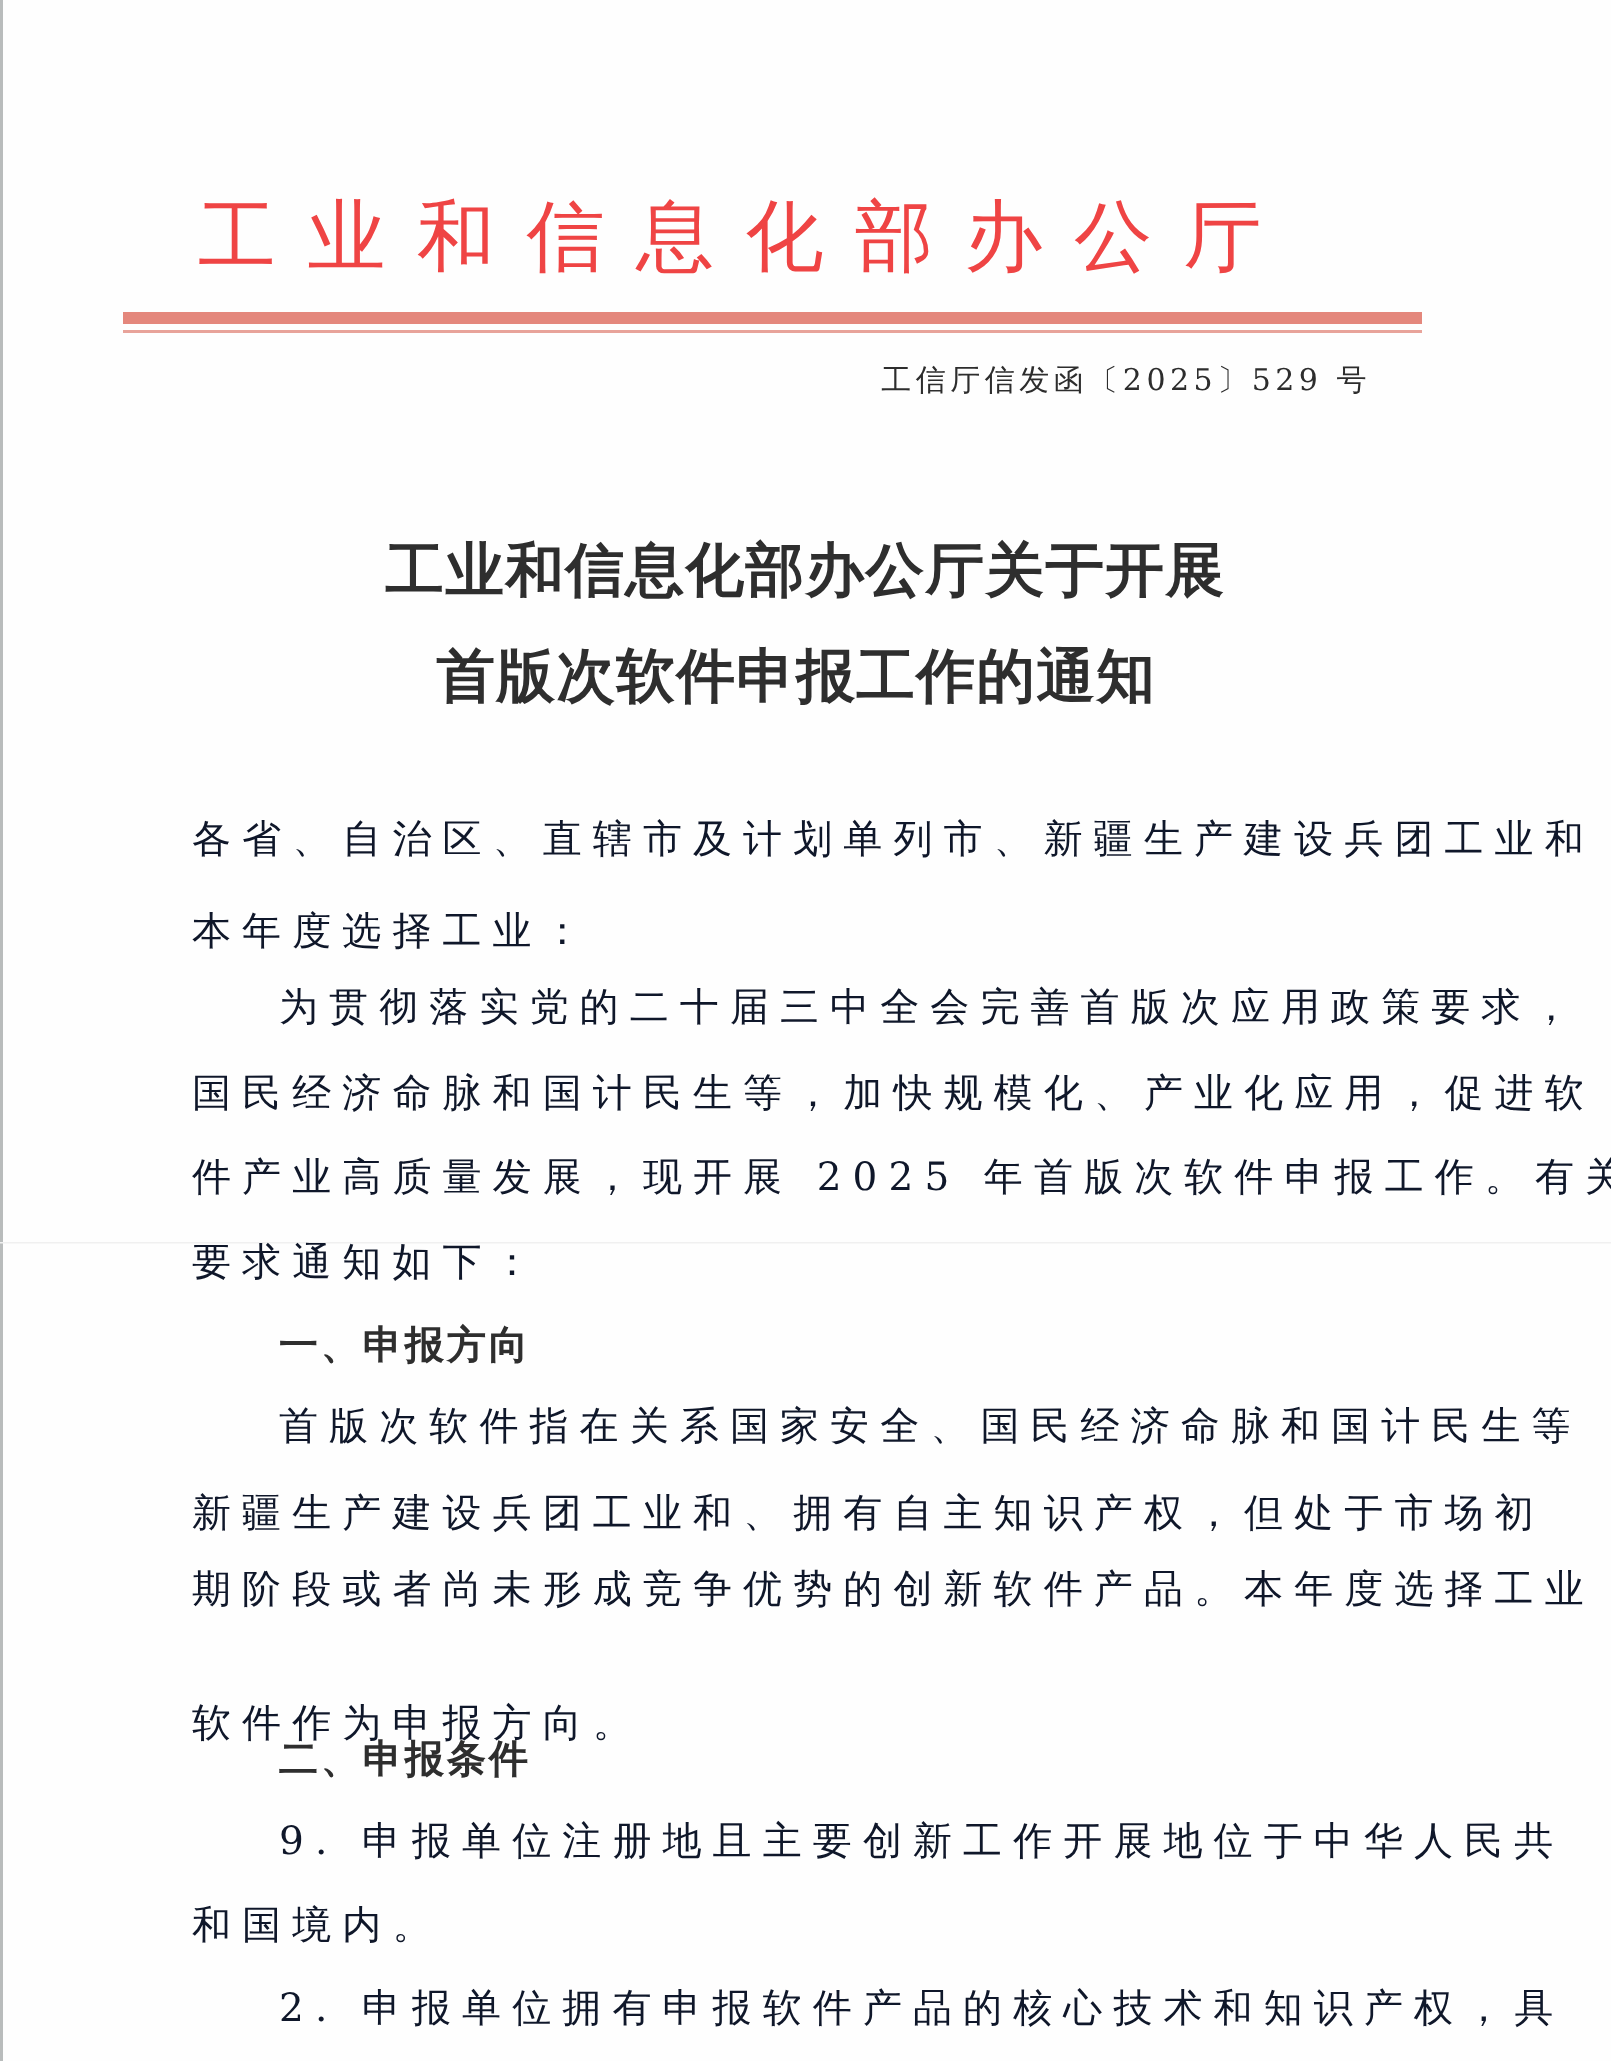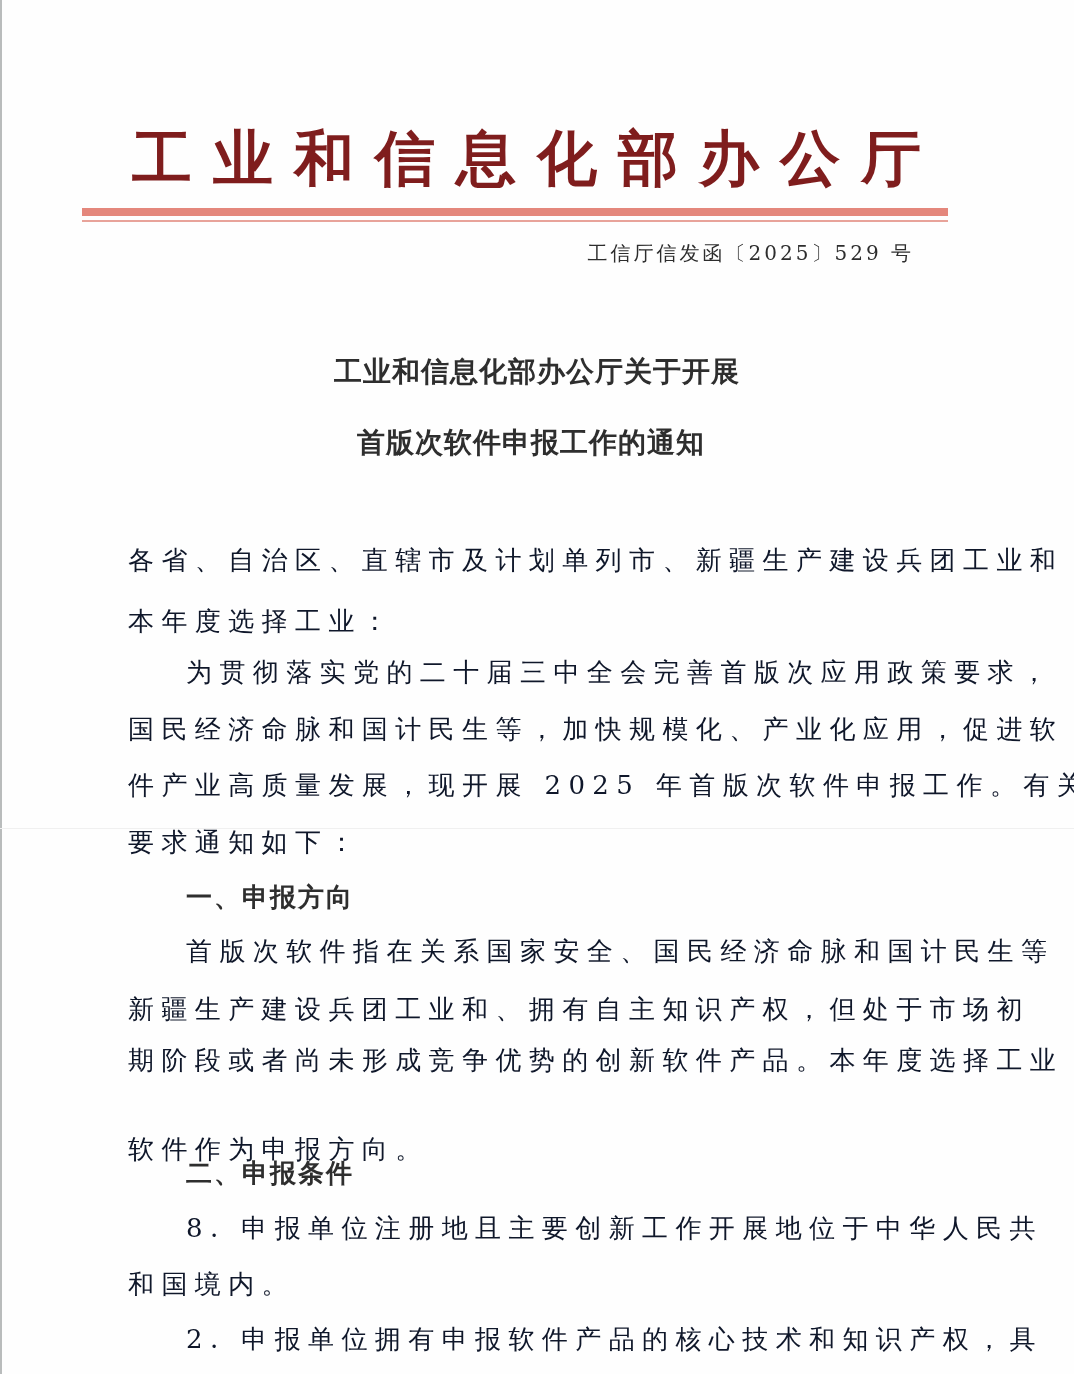--- a/index.html
+++ b/index.html
@@ -7,34 +7,34 @@
     width: 1074px; height: 1374px; overflow: hidden;
     background: #fefefe;
     font-family: "DejaVu Serif", "Liberation Serif", serif;
     color: #2a2a2a;
     position: relative;
   }
   .left-edge { position: absolute; left: 0; top: 0; width: 2px; height: 1374px; background: #b9bcbc; }
   .fold-line { position: absolute; left: 0; top: 828px; width: 1074px; height: 1px; background: #f0f0f0; }
   .letterhead {
     position: absolute; left: 132px; top: 118px; width: 760px; height: 80px;
-    font-family: "DejaVu Serif", serif; font-weight: bold;
-    font-size: 60px; letter-spacing: 21px; color: #7f1d1d; white-space: nowrap;
+    font-family: "DejaVu Serif", serif; font-weight: normal;
+    font-size: 52px; letter-spacing: 21px; color: #ef4444; white-space: nowrap;
     line-height: 80px;
   }
   .rule-thick { position: absolute; left: 82px; top: 208px; width: 866px; height: 8px; background: #e4877c; }
   .rule-thin  { position: absolute; left: 82px; top: 220px; width: 866px; height: 2px; background: #e8a39a; }
   .doc-number {
     position: absolute; right: 160px; top: 240px;
     font-size: 20px; letter-spacing: 3px; color: #2d2d2d; white-space: nowrap;
   }
   .title {
     position: absolute; left: 0; width: 1074px; text-align: center;
     font-family: "DejaVu Serif", serif; font-weight: bold;
-    font-size: 28px; letter-spacing: 1px; color: #2e2e2e; white-space: nowrap;
+    font-size: 39px; letter-spacing: 1px; color: #2e2e2e; white-space: nowrap;
   }
   .title.l1 { top: 353px; }
   .title.l2 { top: 424px; left: -6px; }
   .body-line {
     position: absolute; font-size: 26px; letter-spacing: 7.4px; color: #0f172a; white-space: nowrap;
     line-height: 34px;
   }
   .heading {
     position: absolute; font-size: 26px; font-weight: bold; letter-spacing: 2px; color: #2e2e2e; white-space: nowrap;
     font-family: "DejaVu Sans", sans-serif; line-height: 34px;
@@ -63,15 +63,15 @@
 <div class="body-line" style="left:128px; top:768px;">件产业高质量发展，现开展 2025 年首版次软件申报工作。有关</div>
 <div class="body-line" style="left:128px; top:825px;">要求通知如下：</div>
 
 <div class="heading" style="left:186px; top:880px;">一、申报方向</div>
 <div class="body-line" style="left:186px; top:934px;">首版次软件指在关系国家安全、国民经济命脉和国计民生等</div>
 <div class="body-line" style="left:128px; top:992px;">新疆生产建设兵团工业和、拥有自主知识产权，但处于市场初</div>
 <div class="body-line" style="left:128px; top:1043px;">期阶段或者尚未形成竞争优势的创新软件产品。本年度选择工业</div>
 <div class="body-line" style="left:128px; top:1132px;">软件作为申报方向。</div>
 
 <div class="heading" style="left:186px; top:1156px;">二、申报条件</div>
-<div class="body-line" style="left:186px; top:1211px;">8. 申报单位注册地且主要创新工作开展地位于中华人民共</div>
+<div class="body-line" style="left:186px; top:1211px;">9. 申报单位注册地且主要创新工作开展地位于中华人民共</div>
 <div class="body-line" style="left:128px; top:1267px;">和国境内。</div>
 <div class="body-line" style="left:186px; top:1322px;">2. 申报单位拥有申报软件产品的核心技术和知识产权，具</div>
 
 </body></html>

